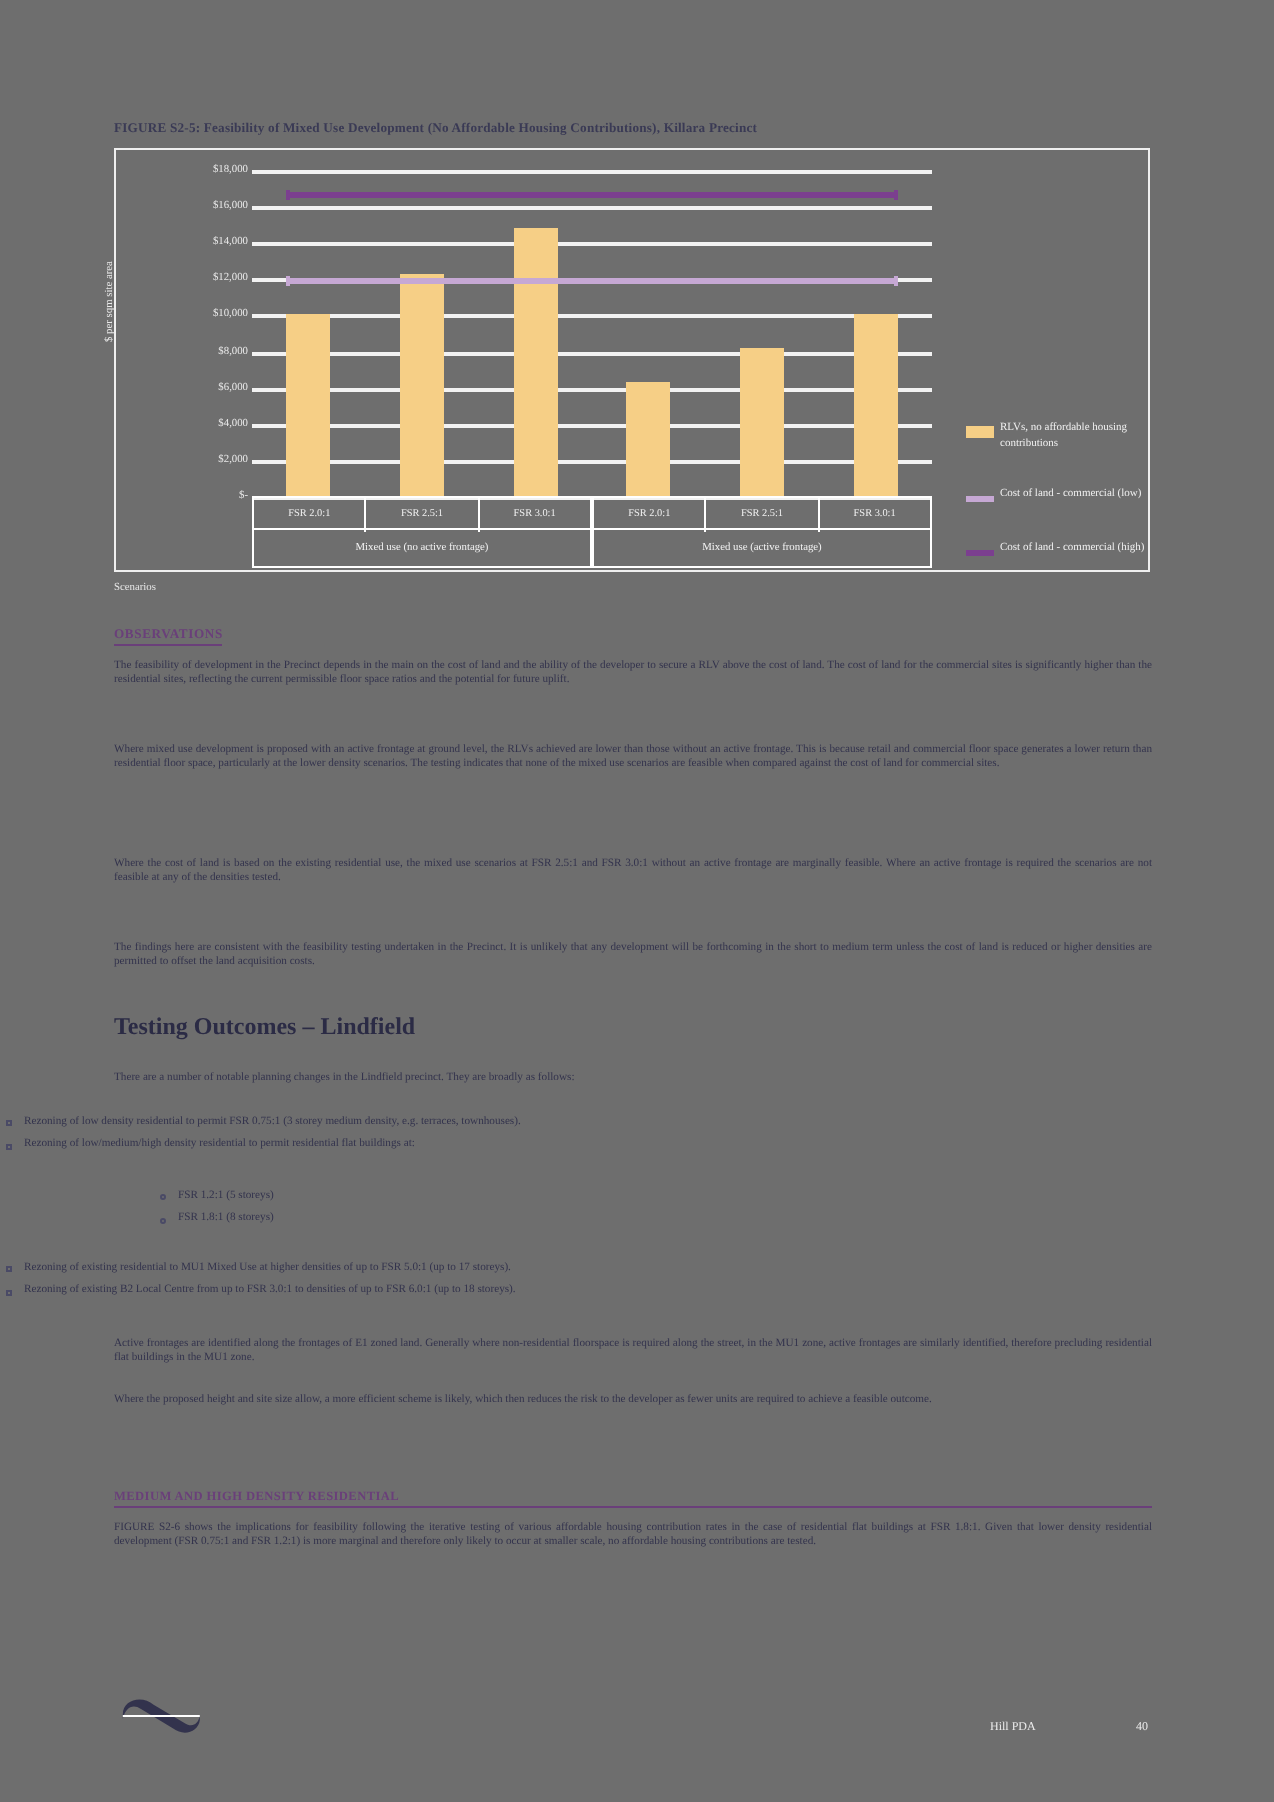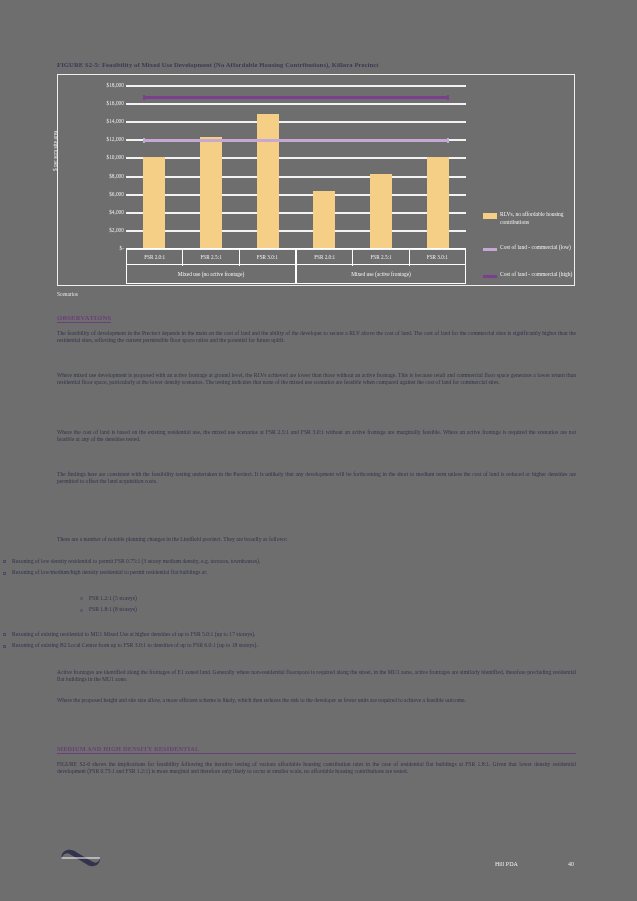--- a/index.html
+++ b/index.html
@@ -240,20 +240,21 @@
 
   <div class="scen-label">Scenarios</div>
 
   <div class="h-obs">OBSERVATIONS</div>
 
   <p class="body" style="top:330px">The feasibility of development in the Precinct depends in the main on the cost of land and the ability of the developer to secure a RLV above the cost of land. The cost of land for the commercial sites is significantly higher than the residential sites, reflecting the current permissible floor space ratios and the potential for future uplift.</p>
   <p class="body" style="top:372px">Where mixed use development is proposed with an active frontage at ground level, the RLVs achieved are lower than those without an active frontage. This is because retail and commercial floor space generates a lower return than residential floor space, particularly at the lower density scenarios. The testing indicates that none of the mixed use scenarios are feasible when compared against the cost of land for commercial sites.</p>
   <p class="body" style="top:429px">Where the cost of land is based on the existing residential use, the mixed use scenarios at FSR 2.5:1 and FSR 3.0:1 without an active frontage are marginally feasible. Where an active frontage is required the scenarios are not feasible at any of the densities tested.</p>
   <p class="body" style="top:471px">The findings here are consistent with the feasibility testing undertaken in the Precinct. It is unlikely that any development will be forthcoming in the short to medium term unless the cost of land is reduced or higher densities are permitted to offset the land acquisition costs.</p>
 
+  <div class="h2" style="top:506px">Testing Outcomes – Lindfield</div>
   <p class="body" style="top:536px">There are a number of notable planning changes in the Lindfield precinct. They are broadly as follows:</p>
 
   <ul class="bul" style="top:558px">
     <li>Rezoning of low density residential to permit FSR 0.75:1 (3 storey medium density, e.g. terraces, townhouses).</li>
     <li>Rezoning of low/medium/high density residential to permit residential flat buildings at:</li>
   </ul>
 
   <ul class="bul sub" style="top:595px; left:77px; width:499px">
     <li>FSR 1.2:1 (5 storeys)</li>
     <li>FSR 1.8:1 (8 storeys)</li>

